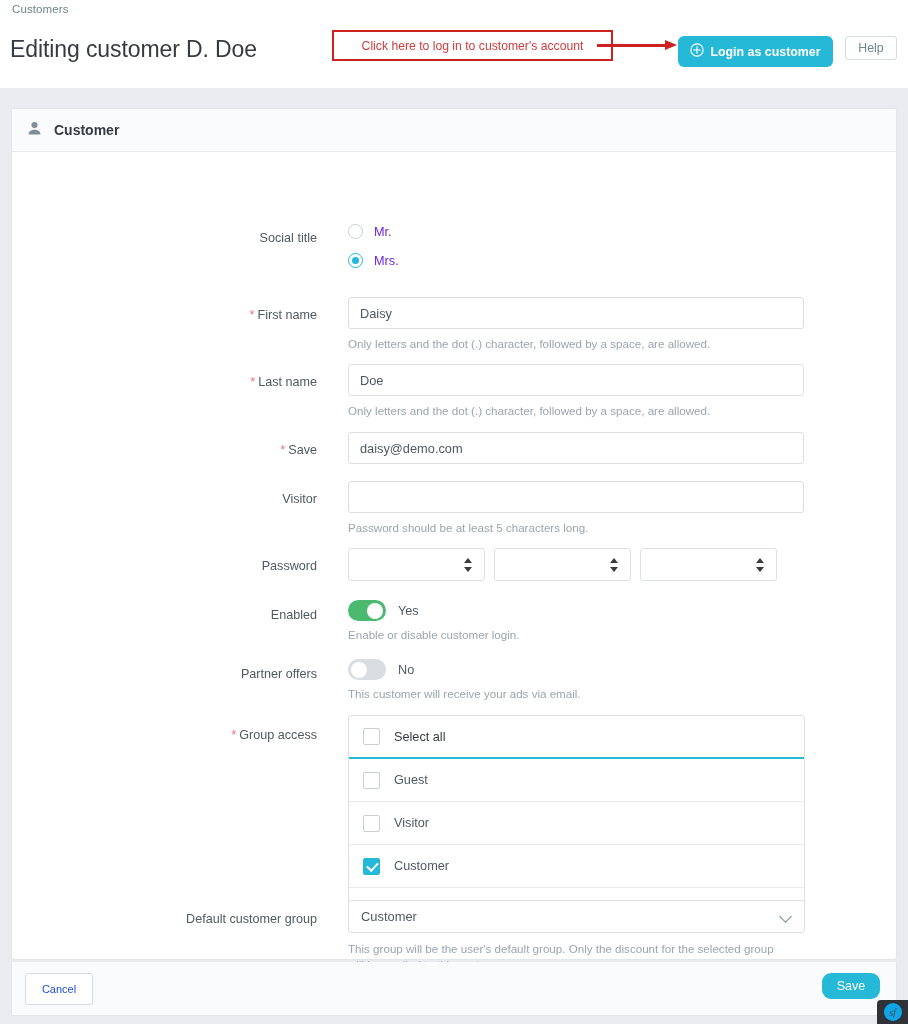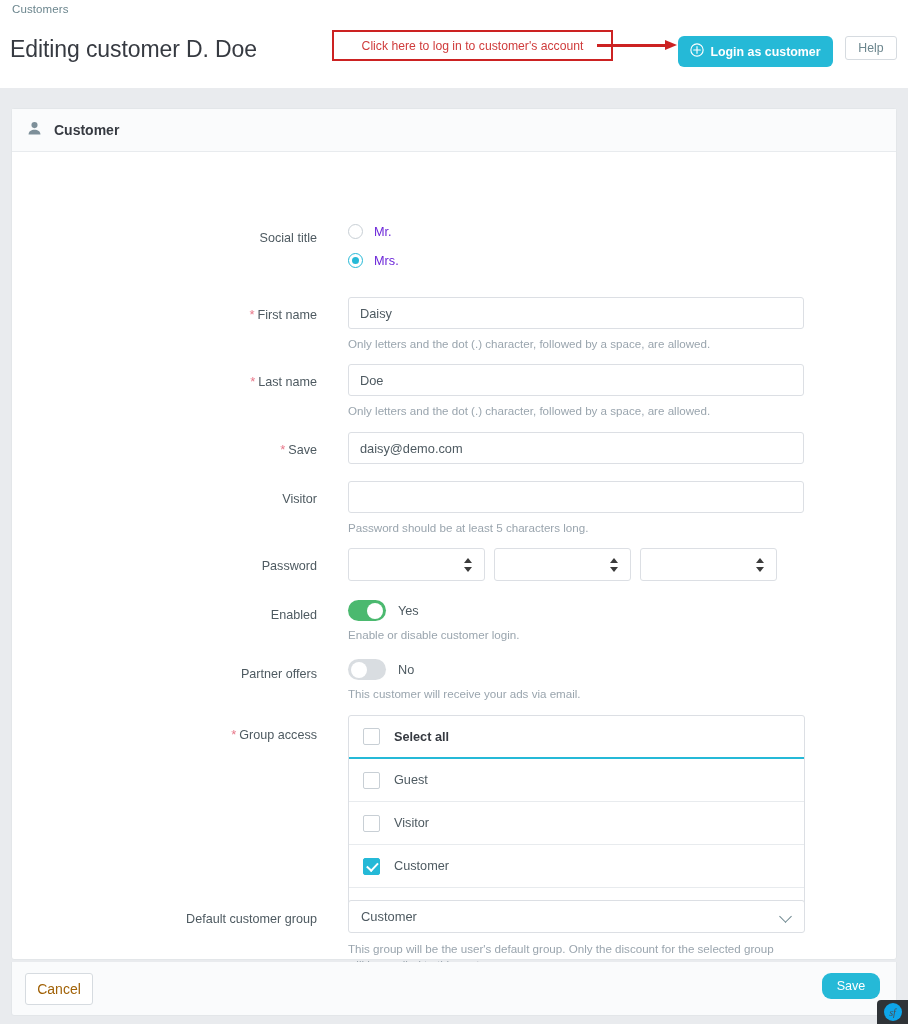--- a/index.html
+++ b/index.html
@@ -110,21 +110,21 @@
   .grow.head { border-bottom: 2px solid #25b9d7; }
   .grow.last { border-bottom: 1px solid #e8ebee; }
   .grow.filler { height: 26px; border-bottom: none; }
   .cb { width: 17px; height: 17px; border: 1.6px solid #c8cfd5; border-radius: 2px; background: #fff; flex: none; position: relative; }
   .cb.on { background: #25b9d7; border-color: #25b9d7; }
   .cb.on::after {
     content: ""; position: absolute; left: 5px; top: 1.5px; width: 4.5px; height: 9px;
     border: solid #fff; border-width: 0 2px 2px 0; transform: rotate(43deg);
   }
   .grow .gl { font-size: 12.7px; color: #4e5a61; }
-  .grow.head .gl { font-weight: 700; color: #363a41; }
+  .grow.head .gl { font-weight: 400; color: #363a41; }
 
   
   .dsel {
     width: 457px; height: 33px; border: 1px solid #dcdfe4; border-radius: 3px; background: #fff;
     display: flex; align-items: center; padding: 0 12px; position: relative;
   }
   .dsel .val { font-size: 12.9px; color: #4e5a61; }
   .chev { position: absolute; right: 13px; top: 11px; width: 10px; height: 10px; }
   .chev::after {
     content: ""; position: absolute; left: 0; top: 0; width: 8px; height: 8px;
@@ -132,21 +132,21 @@
   }
 
   
   .footer {
     position: absolute; left: 11px; top: 962px; width: 886px; height: 54px;
     background: #fafbfc; border: 1px solid #e3e6e9; border-top: none; border-radius: 0 0 3px 3px;
   }
   .btn-cancel {
     position: absolute; left: 13px; top: 11px; width: 68px; height: 32px;
     background: #fff; border: 1px solid #d6dbe0; border-radius: 3px;
-    font-size: 14px; color: #a16207; cursor: pointer; font-family: inherit;
+    font-size: 11px; color: #1d4ed8; cursor: pointer; font-family: inherit;
   }
   .btn-save {
     position: absolute; right: 16px; top: 11px; width: 58px; height: 26px;
     background: #25b9d7; border: none; border-radius: 9px;
     font-size: 12.6px; color: #fff; cursor: pointer; font-family: inherit;
   }
 
   .sf-toolbar {
     position: absolute; left: 877px; top: 1000px; width: 31px; height: 24px;
     background: #2f3337; border-radius: 4px 0 0 0;

